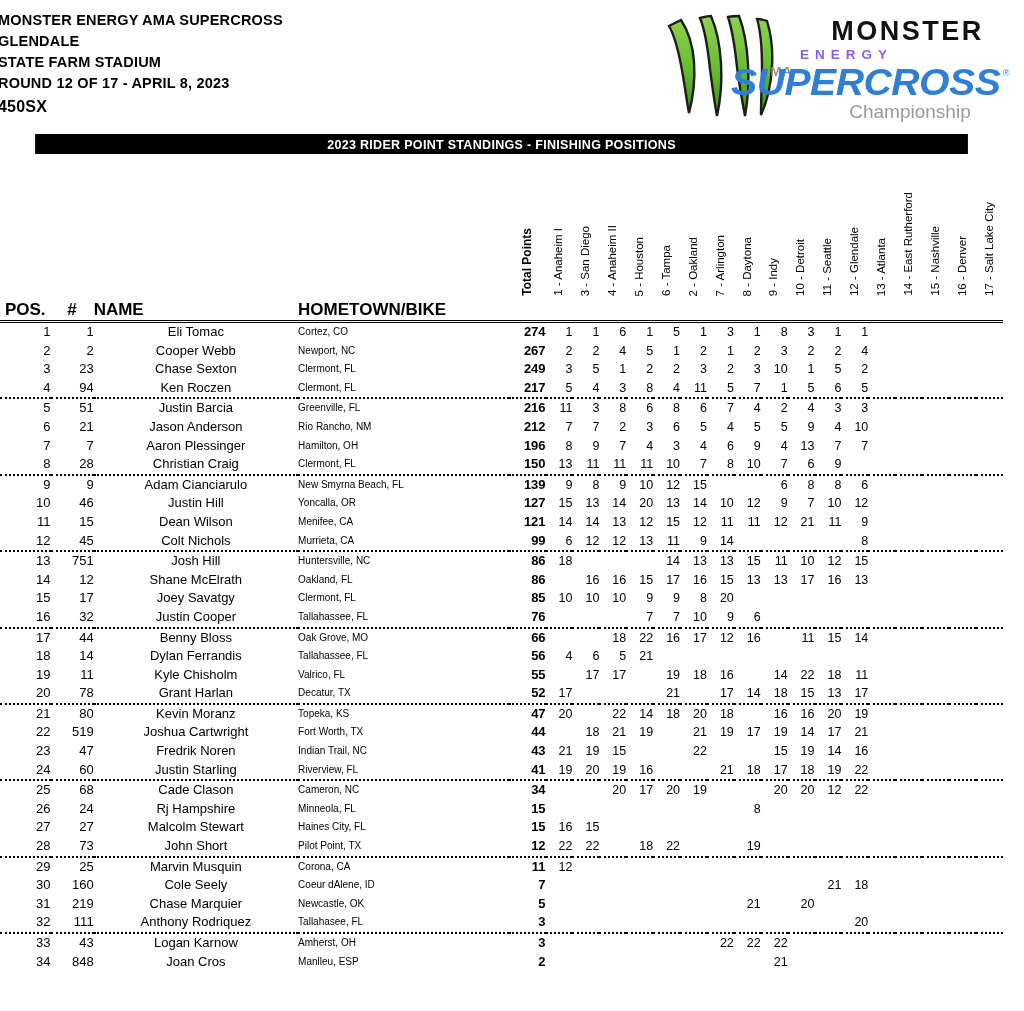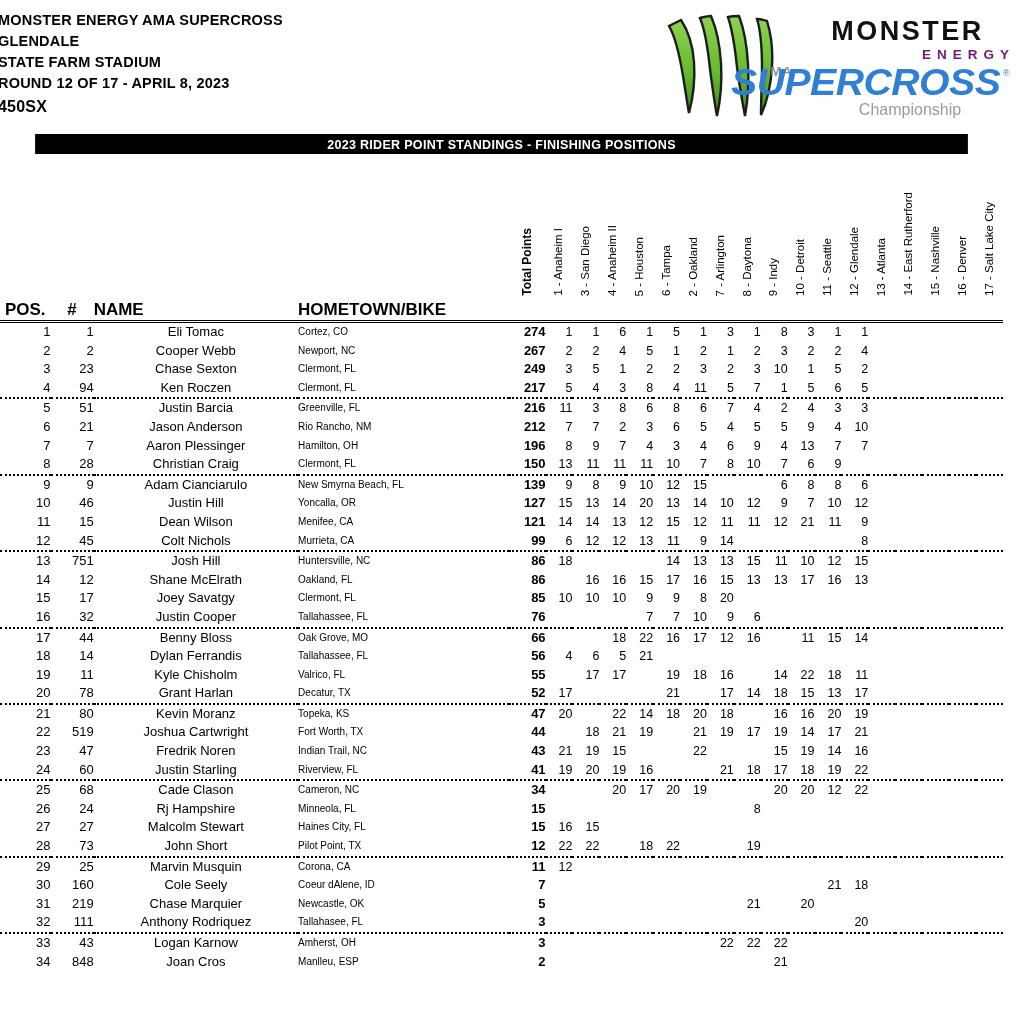--- a/index.html
+++ b/index.html
@@ -31,33 +31,33 @@
     position:absolute; left:105px; top:58px;
     font-size:13px; font-weight:bold; color:#8d8d8d;
     letter-spacing:1px;
   }
   #monster-word {
     position:absolute; left:145px; top:10px; width:215px; text-align:center;
     font-size:27px; font-weight:bold; letter-spacing:2.5px;
     -webkit-text-stroke:0px; color:#111;
   }
   #energy-word {
-    position:absolute; left:145px; top:41px; width:215px; text-align:right;
-    font-size:13.5px; font-weight:bold; letter-spacing:6px; color:#701a75;
+    position:absolute; left:145px; top:41px; width:215px; text-align:left;
+    font-size:13.5px; font-weight:bold; letter-spacing:6px; color:#8b5cf6;
   }
   #supercross-word {
     position:absolute; left:76px; top:56px; width:288px;
     font-size:37px; font-weight:bold; font-style:italic;
     letter-spacing:-0.5px; color:#2f7fd4; white-space:nowrap;
     transform:scaleX(1.06); transform-origin:left center;
   }
   #reg-mark { position:absolute; left:348px; top:62px; font-size:9px; color:#2f7fd4; }
   #champ-word {
     position:absolute; left:150px; top:95px; width:210px; text-align:center;
-    font-size:16px; color:#9a9a9a; font-weight:normal;
+    font-size:19px; color:#9a9a9a; font-weight:normal;
   }
 
   
   #banner {
     position:absolute; left:0; top:134px; width:1003px; height:20px;
     background:#000; color:#fff;
     font-size:13.5px; font-weight:bold; letter-spacing:.3px;
     display:flex; align-items:center; justify-content:center;
     transform:scaleX(.93); transform-origin:center;
   }

